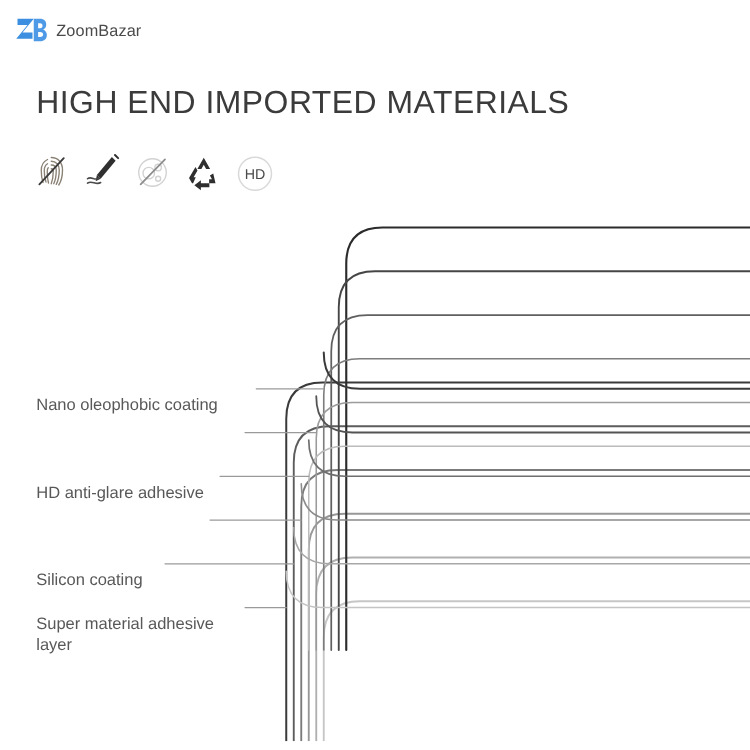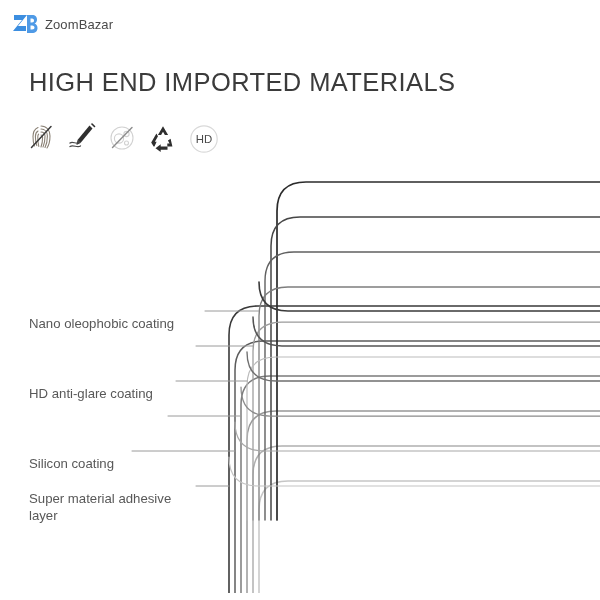--- a/index.html
+++ b/index.html
@@ -213,21 +213,21 @@
       <line x1="132" y1="451" x2="235" y2="451"></line>
       <line x1="196" y1="486" x2="229" y2="486"></line>
     </g>
   </svg>
 
   <div class="labels">
     <div class="layer-label" style="top:303px">
       <span>Nano oleophobic coating</span>
     </div>
     <div class="layer-label" style="top:373px">
-      <span>HD anti-glare coating</span>
+      <span>HD anti-glare adhesive</span>
     </div>
     <div class="layer-label" style="top:478px">
       <span>Super material adhesive</span><br>
       <span>layer</span>
     </div>
     <div class="layer-label" style="top:443px">
       <span>Silicon coating</span>
     </div>
   </div>
 

